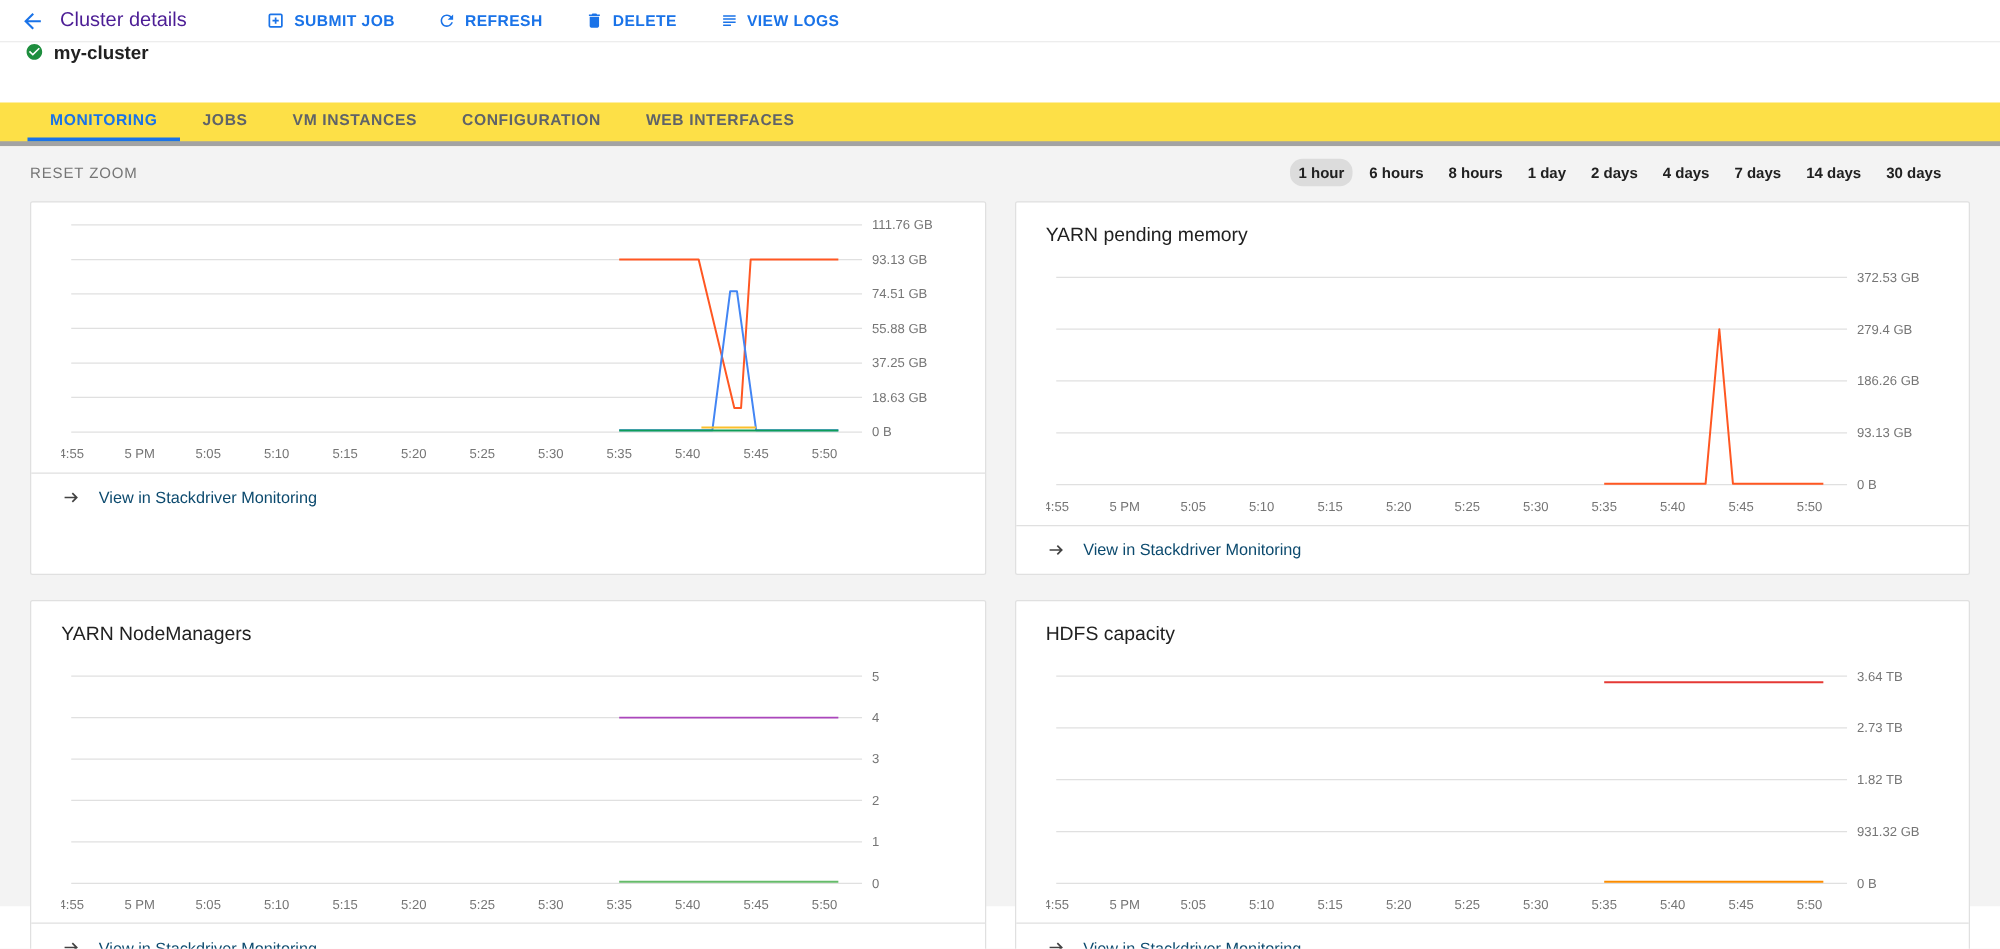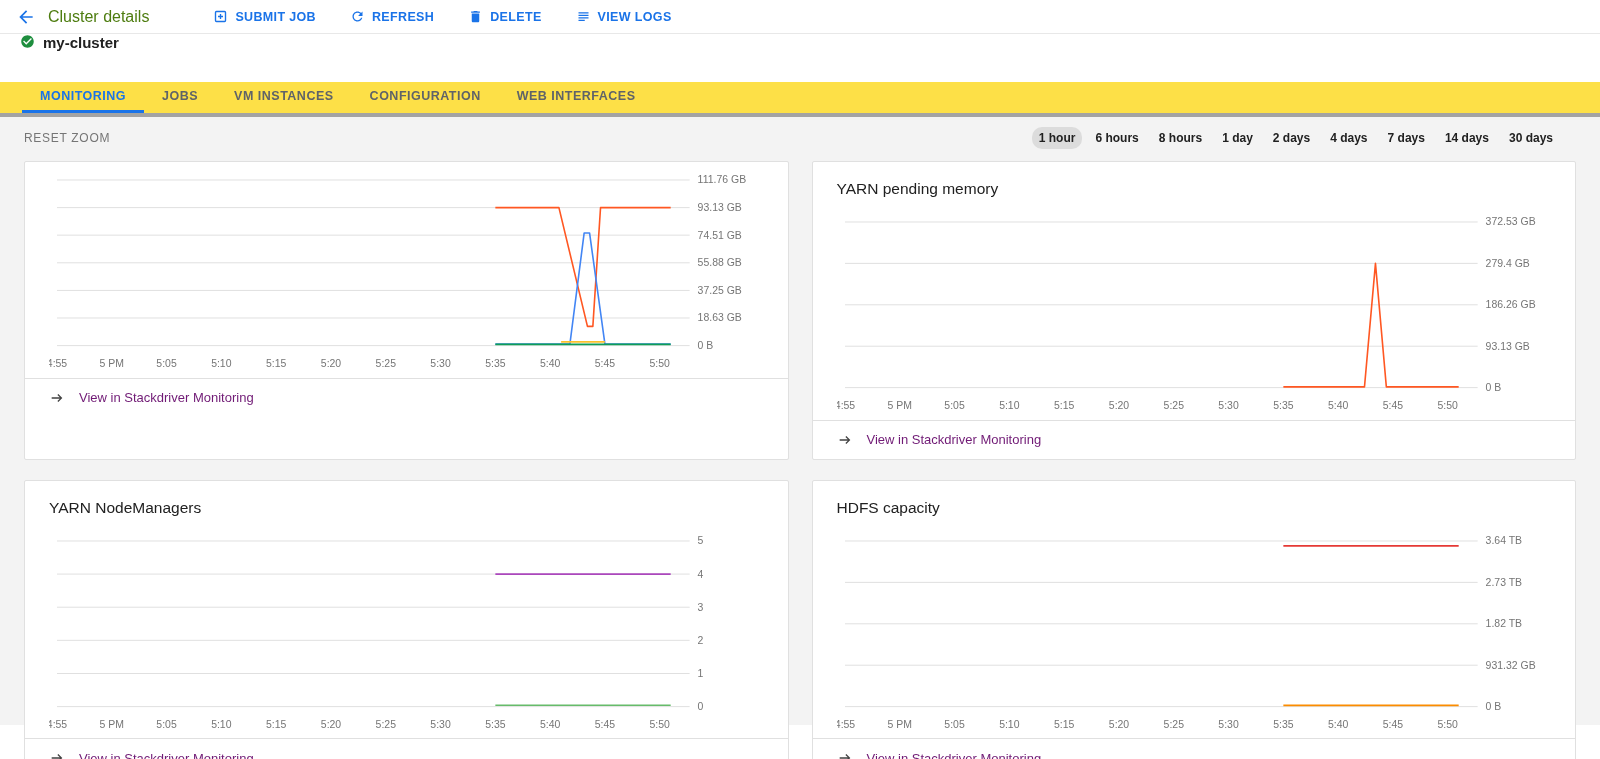--- a/index.html
+++ b/index.html
@@ -14,21 +14,21 @@
   
   .topbar {
     height: 34px;
     display: flex;
     align-items: center;
     background: #fff;
     border-bottom: 1px solid #e8e8e8;
     padding-left: 12px;
   }
   .back-btn { display:flex; align-items:center; padding: 4px; margin-right: 8px; }
-  .page-title { font-size: 16px; font-weight: 400; color: #4d7c0f; }
+  .page-title { font-size: 16px; font-weight: 400; color: #4c1d95; }
   .topbar-actions { display: flex; align-items: flex-start; margin-left: 52px; }
   .action-btn {
     display: flex; align-items: center; gap: 7px;
     color: #1a73e8;
     font-size: 12.5px; font-weight: 700; letter-spacing: 0.35px;
     padding: 6px 12px; margin-right: 10px;
   }
   .action-btn svg { display:block; }
 
   
@@ -92,21 +92,21 @@
     padding: 16px 24px 4px;
     line-height: 22px;
   }
   .chart { padding: 4px 24px 0; }
   .chart svg { display: block; width: 100%; height: auto; }
   .chart text { font-family: "Liberation Sans", "DejaVu Sans", sans-serif; }
   .card-footer {
     border-top: 1px solid #e0e0e0;
     display: flex; align-items: center; gap: 14px;
     padding: 11px 24px;
-    font-size: 13px; font-weight: 500; color: #701a75;
+    font-size: 13px; font-weight: 500; color: #0c4a6e;
     width: 100%;
     text-align: center;
   }
 </style>
 </head>
 <body>
 
 <header class="topbar">
   <button class="back-btn">
     <svg width="20" height="20" viewBox="0 0 24 24" fill="#1a73e8">

